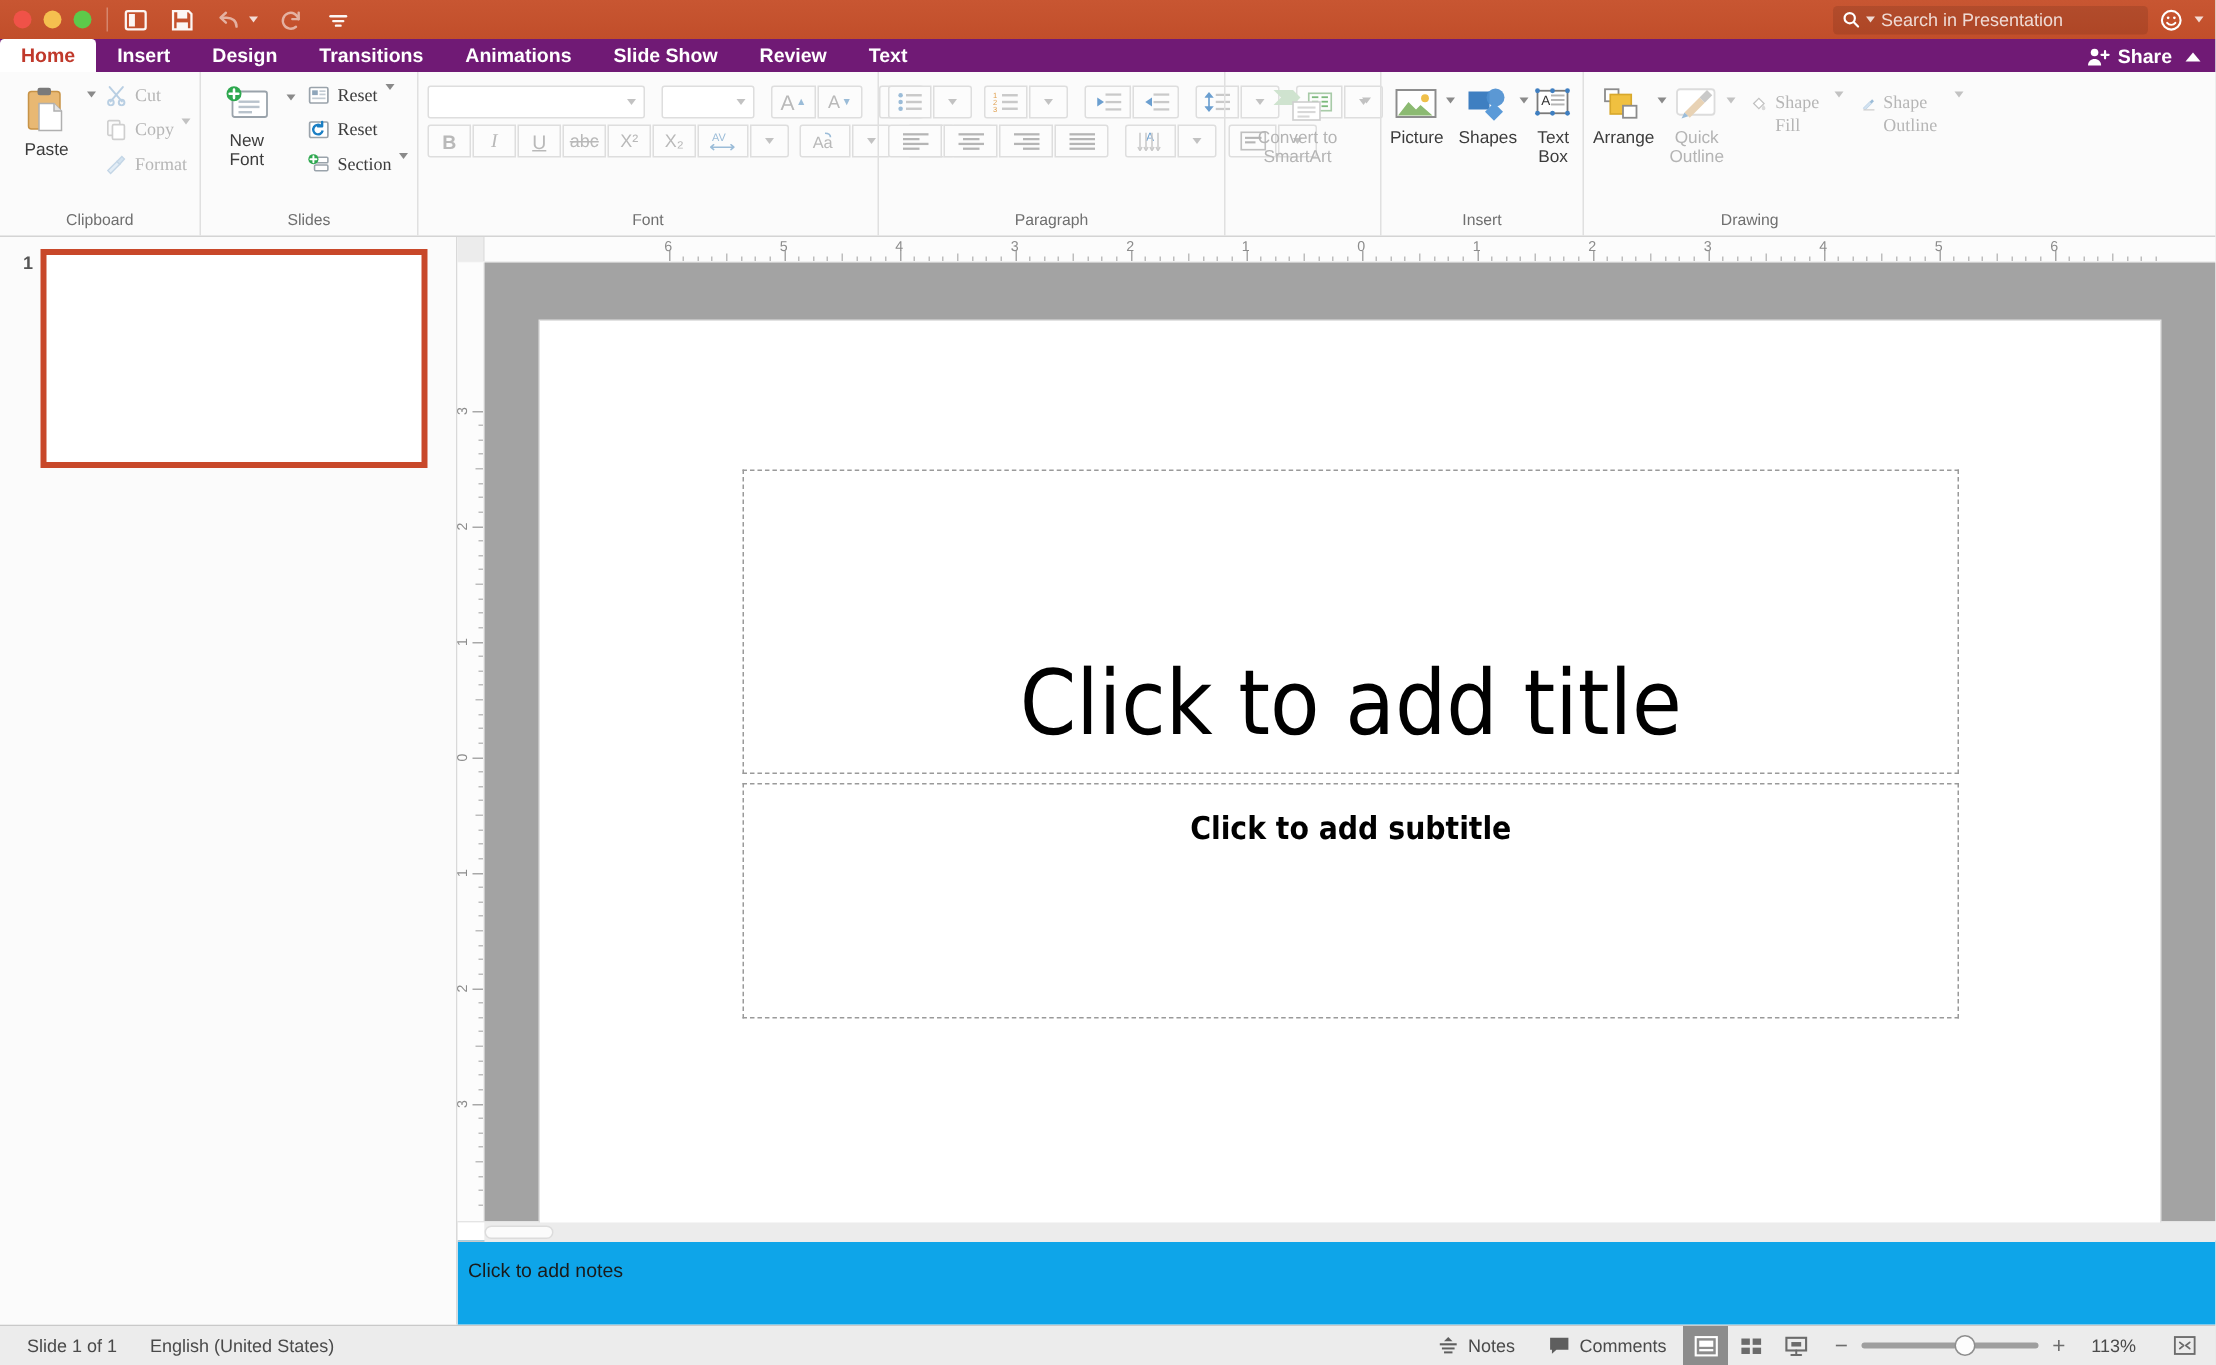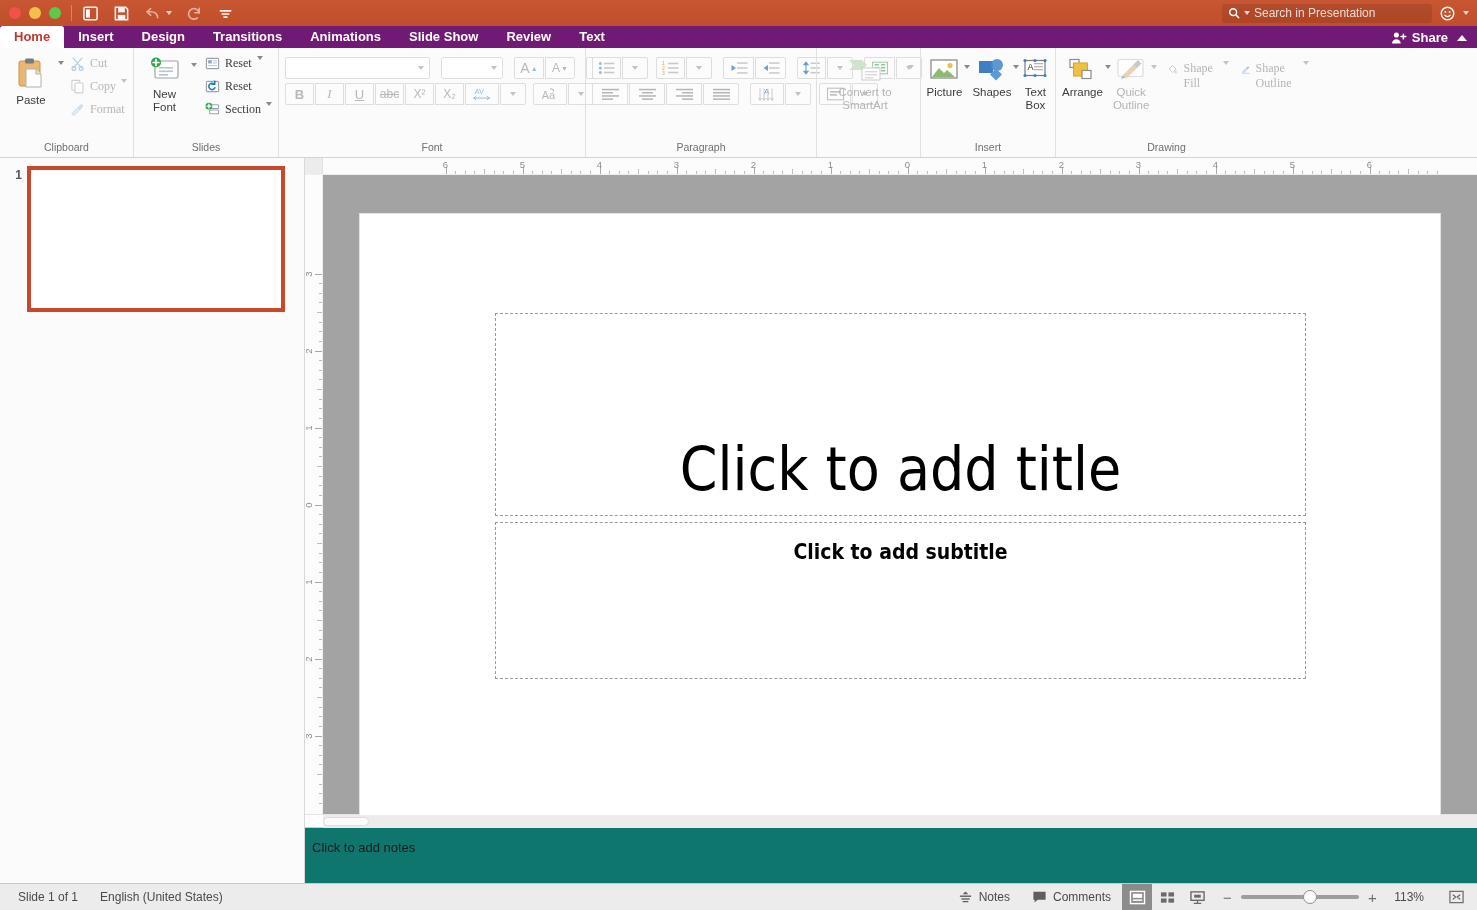--- a/index.html
+++ b/index.html
@@ -146,21 +146,21 @@
   .ph-sub span { font-size: 21px; color: #000; padding-top: 17px; font-weight: bold;
                  font-family: "DejaVu Sans Condensed","Liberation Sans",sans-serif; }
 
   .hscrollwrap { height: 13px; background: #f0f0f0; display: flex; align-items: center; flex: none;
                  border-top: 1px solid #e4e4e4; }
   .hscroll-corner { width: 18px; height: 13px; background: #fff; flex: none; }
   .hscroll-track { flex: 1; height: 13px; background: #ececec; position: relative; }
   .hscroll-thumb { position: absolute; left: 0; top: 2px; height: 9px; width: 46px;
                    background: #fbfbfb; border: 1px solid #dcdcdc; border-radius: 5px; }
 
-  .notes { height: 56px; background: #0f766e; border-top: 1px solid #c9c9c9; padding: 10px 0 0 7px; flex: none; }
+  .notes { height: 56px; background: #0ea5e9; border-top: 1px solid #c9c9c9; padding: 10px 0 0 7px; flex: none; }
   .notes span { font-size: 13px; color: #1a1a1a; }
 
   
   .status {
     height: 27px; background: #ececec; border-top: 1px solid #c9c9c9;
     display: flex; align-items: center; flex: none; font-size: 12px; color: #4a4a4a;
   }
   .st-left { display: flex; align-items: center; gap: 22px; padding-left: 18px; }
   .st-right { margin-left: auto; display: flex; align-items: center; height: 27px; }
   .st-item { display: flex; align-items: center; gap: 6px; padding: 0 11px; height: 27px; cursor: default; }

